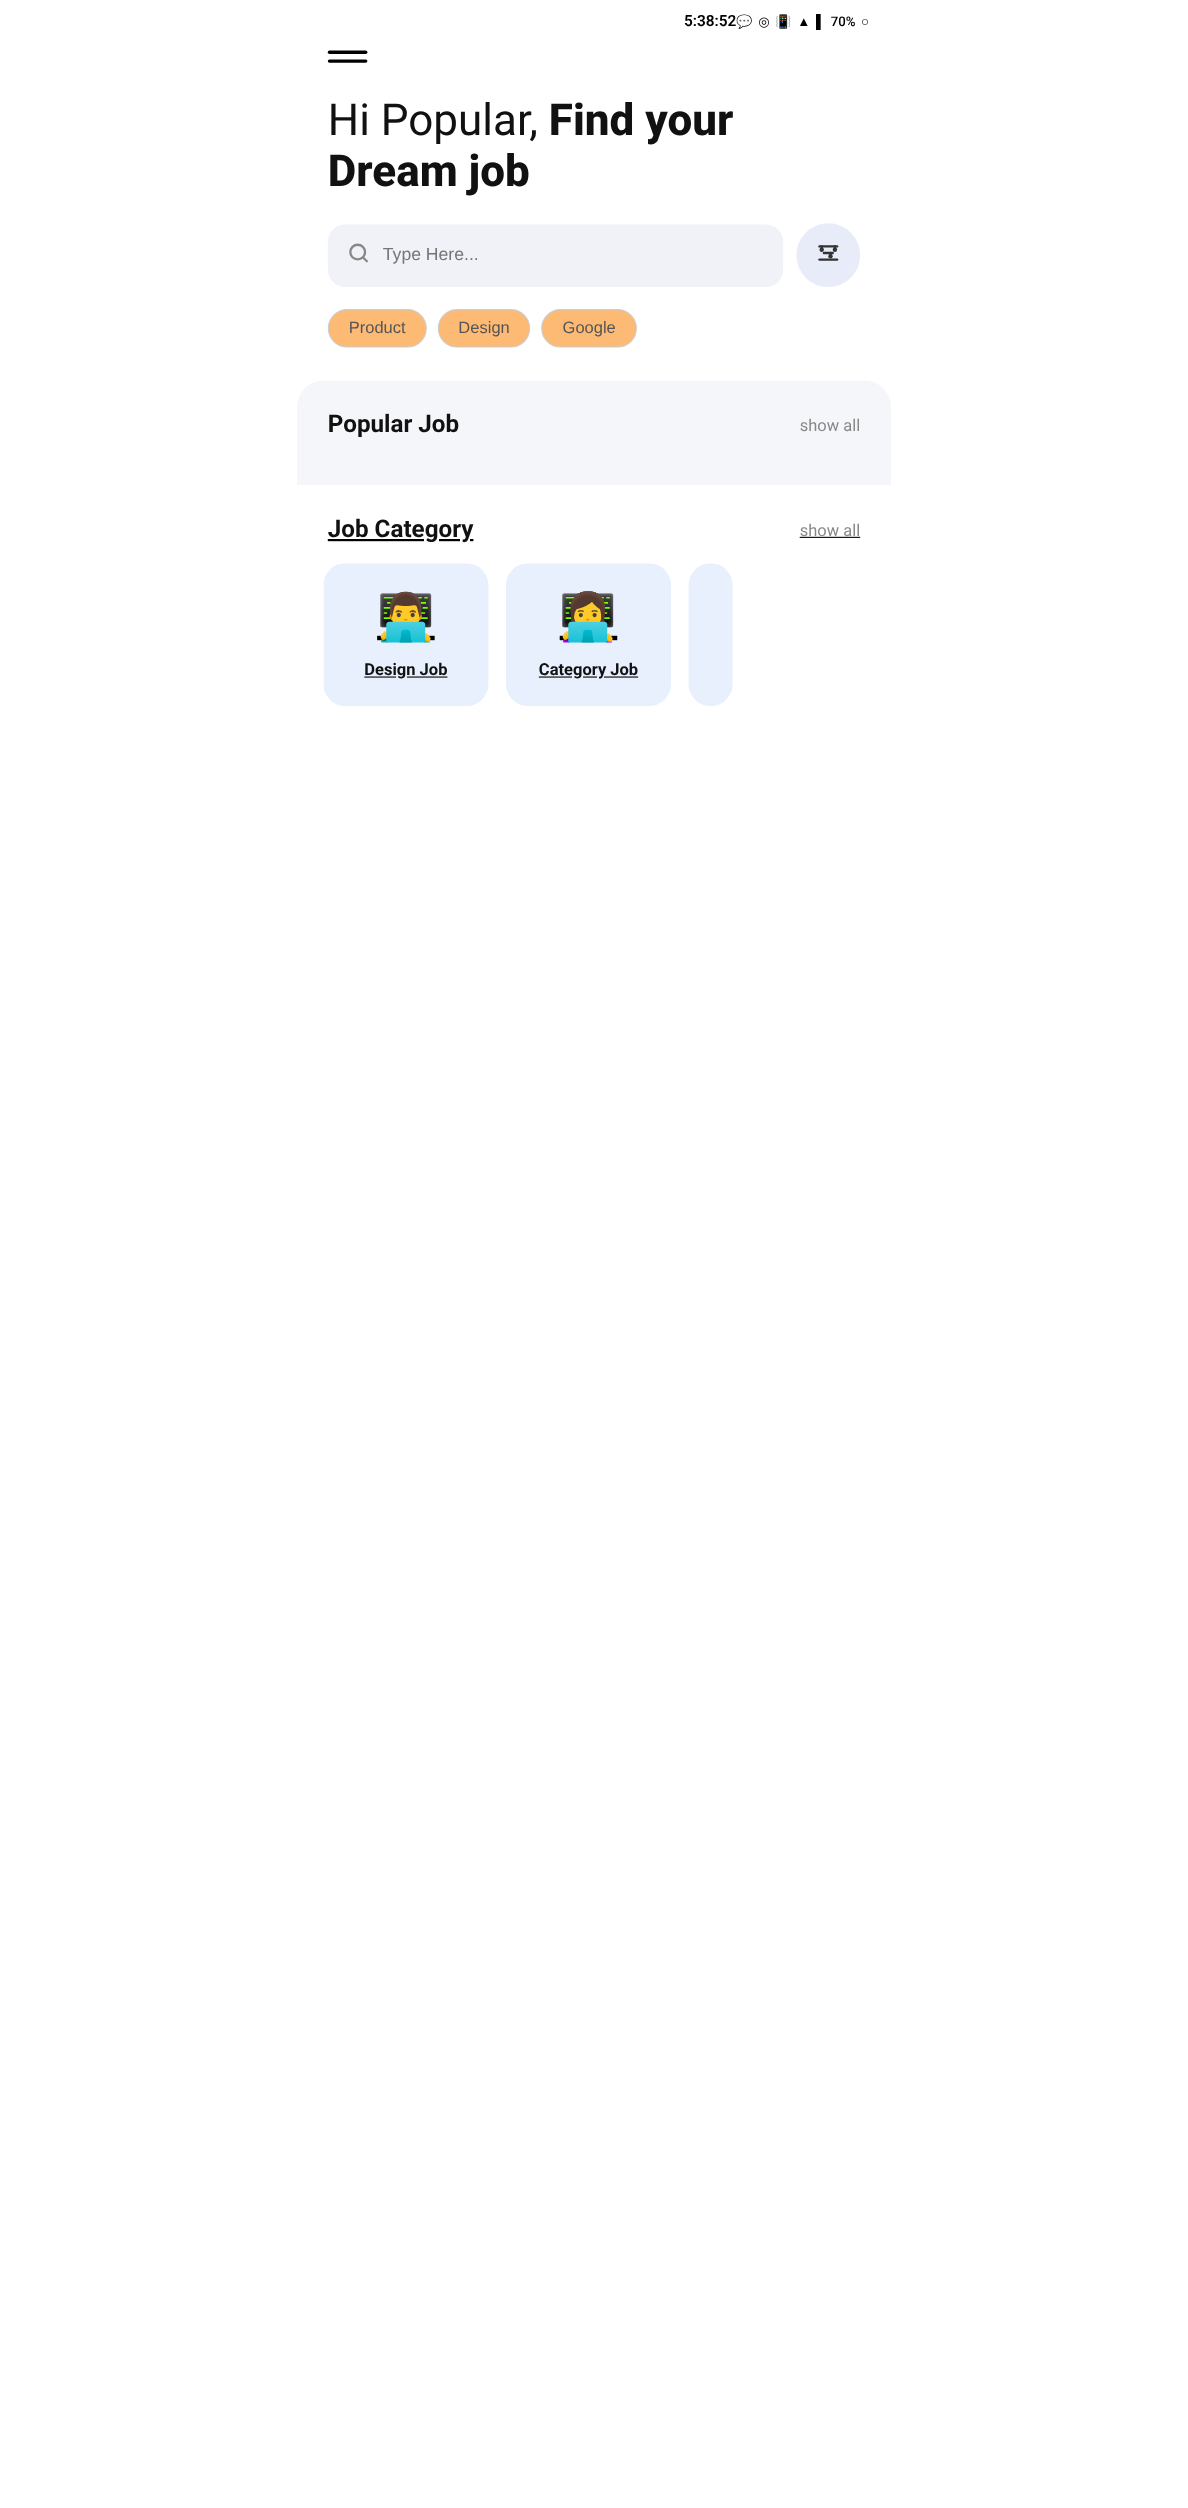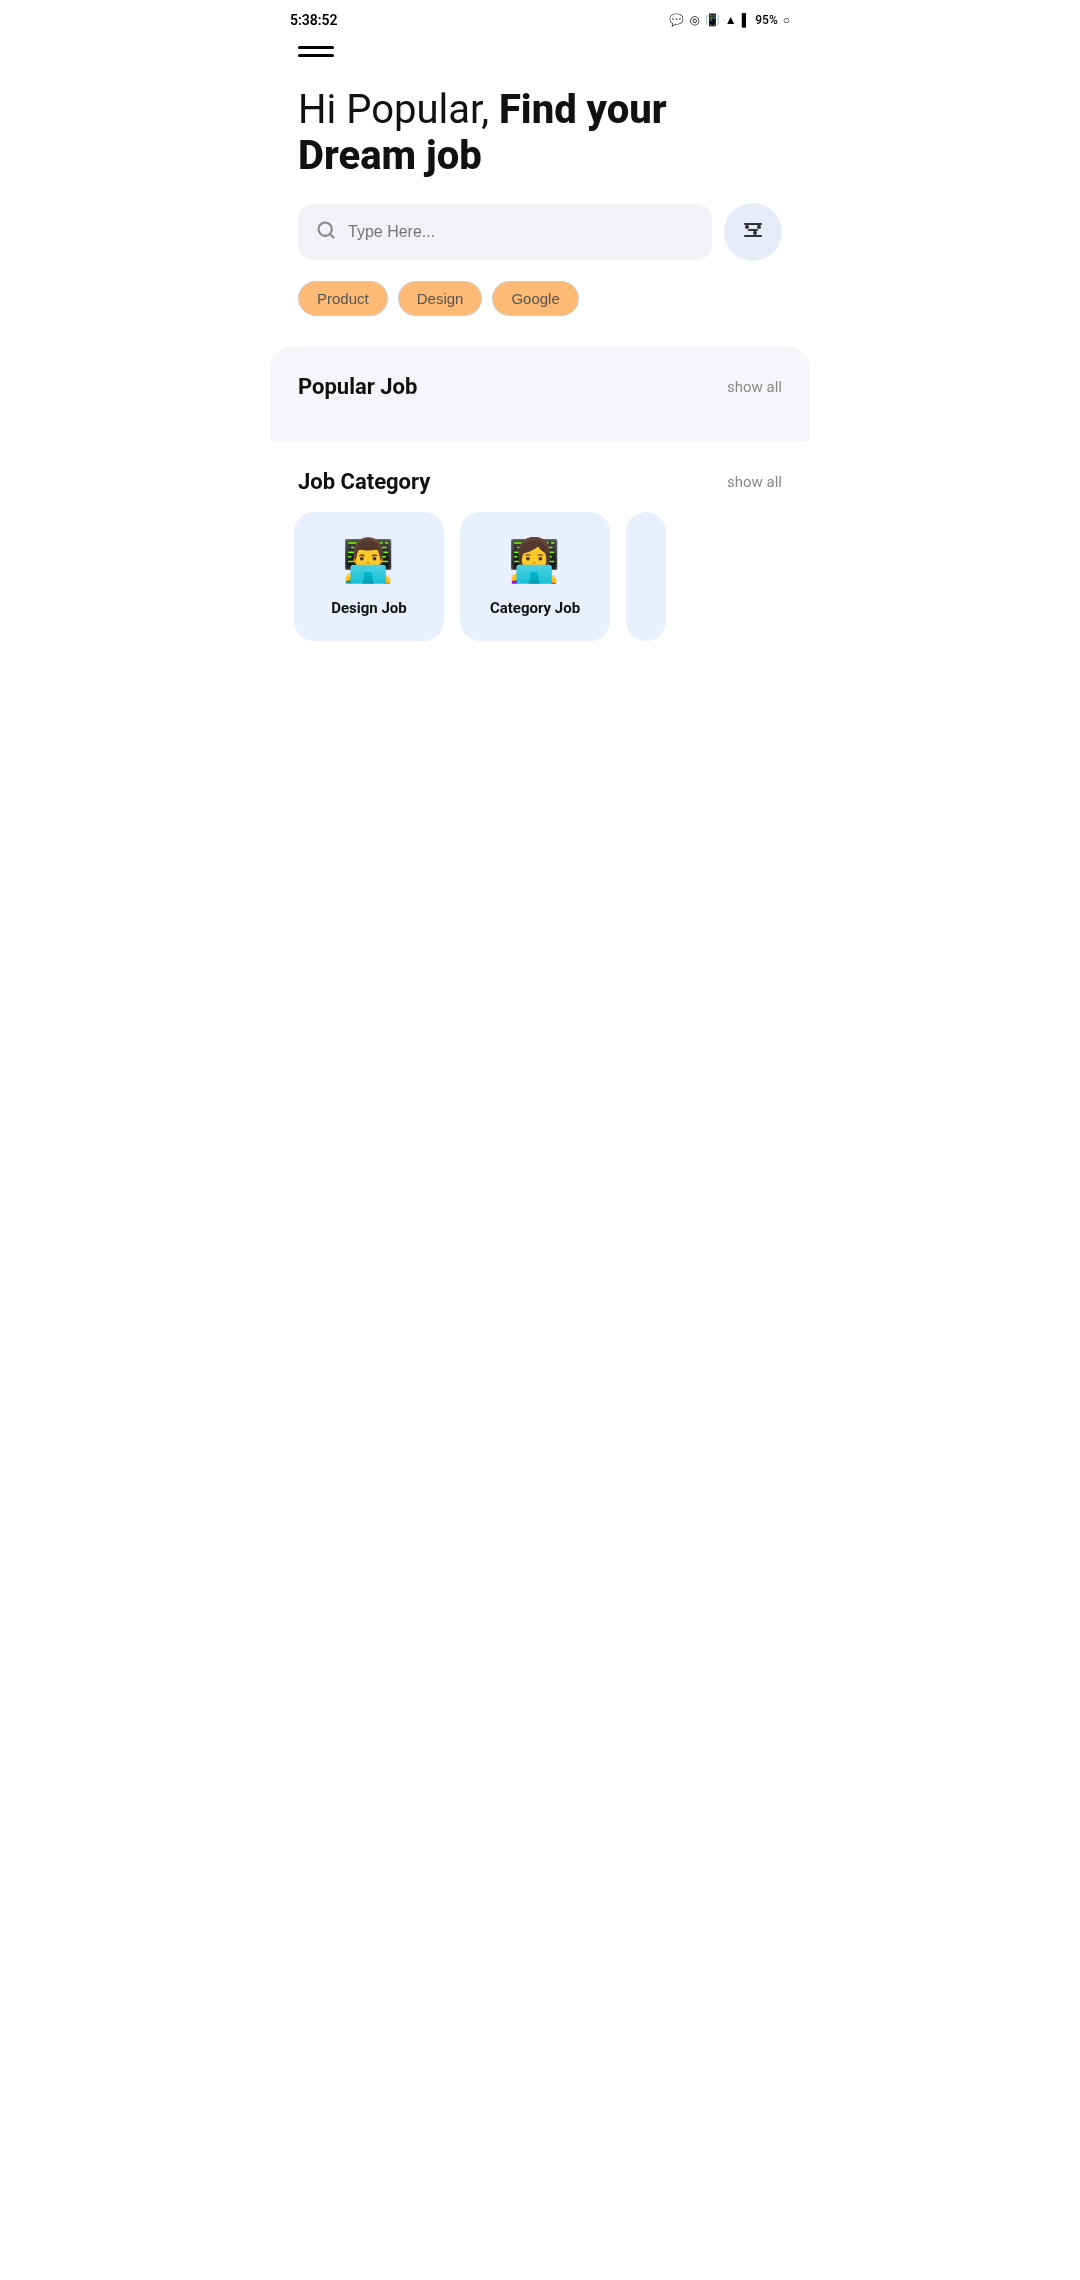--- a/index.html
+++ b/index.html
@@ -14,21 +14,21 @@
       font-family: -apple-system, BlinkMacSystemFont, 'Segoe UI', Roboto, sans-serif;
       width: 100%;
       max-width: 540px;
       margin: 0 auto;
       min-height: 100vh;
       overflow-x: hidden;
     }
 
     .status-bar {
       display: flex;
-      justify-content: space-between;
+      justify-content: flex-end;
       align-items: center;
       padding: 12px 20px 8px;
       font-size: 13px;
       font-weight: 500;
     }
 
     .status-time {
       font-weight: 600;
       font-size: 14px;
     }
@@ -236,20 +236,21 @@
 
     .job-location {
       font-size: 15px;
       color: #666;
       line-height: 1.4;
     }
 
     .category-section {
       background-color: #ffffff;
       padding: 28px 24px 20px;
+      text-decoration: underline;
     }
 
     .categories-scroll {
       display: flex;
       gap: 16px;
       overflow-x: auto;
       scrollbar-width: none;
       margin-top: 16px;
     }
 
@@ -295,21 +296,21 @@
 
     <span>💬</span>
 
     <span>◎</span>
 
     <span>📳</span>
 
     <span>▲</span>
 
     <span>▌</span>
-    <span class="battery-text">95%</span>
+    <span class="battery-text">70%</span>
 
     <span>○</span>
   </div>
 </div>
 
 <div class="header">
   <div class="menu-icon">
     <div class="menu-line"></div>
     <div class="menu-line"></div>
   </div>

